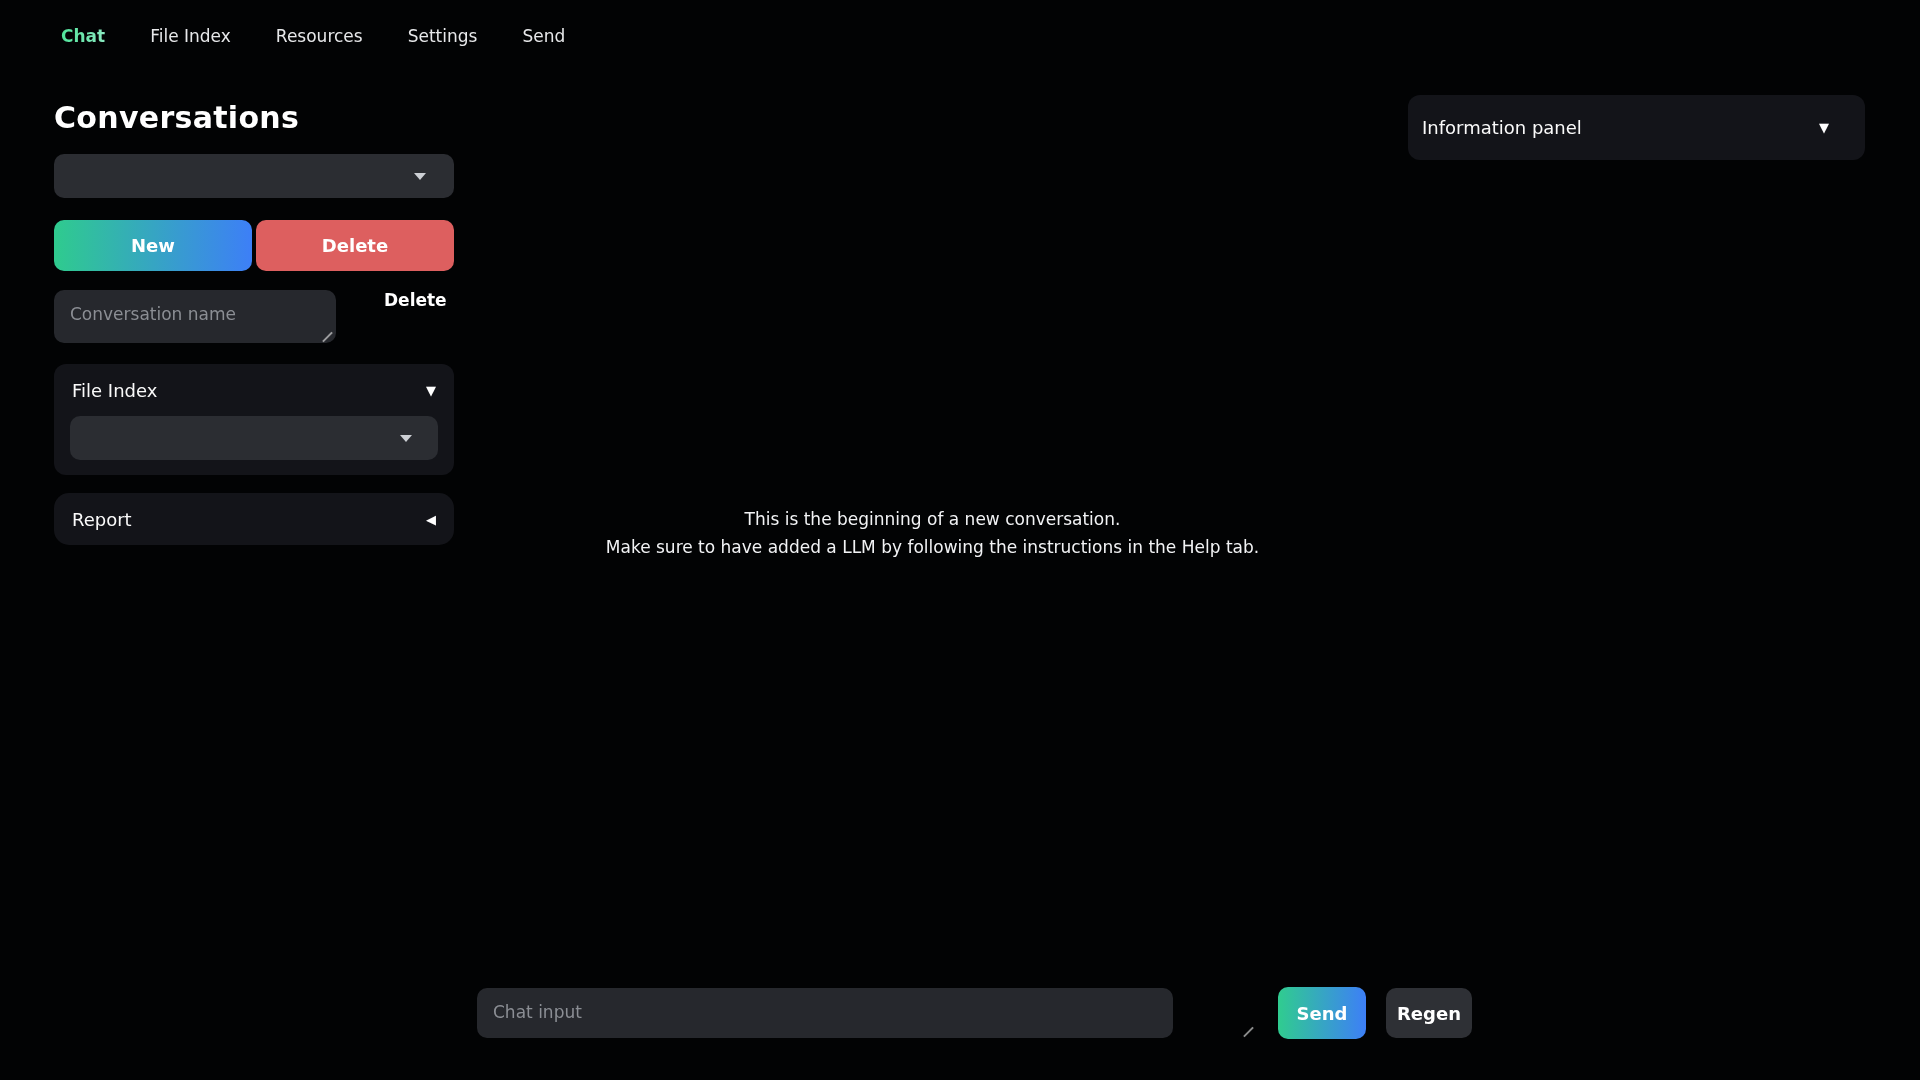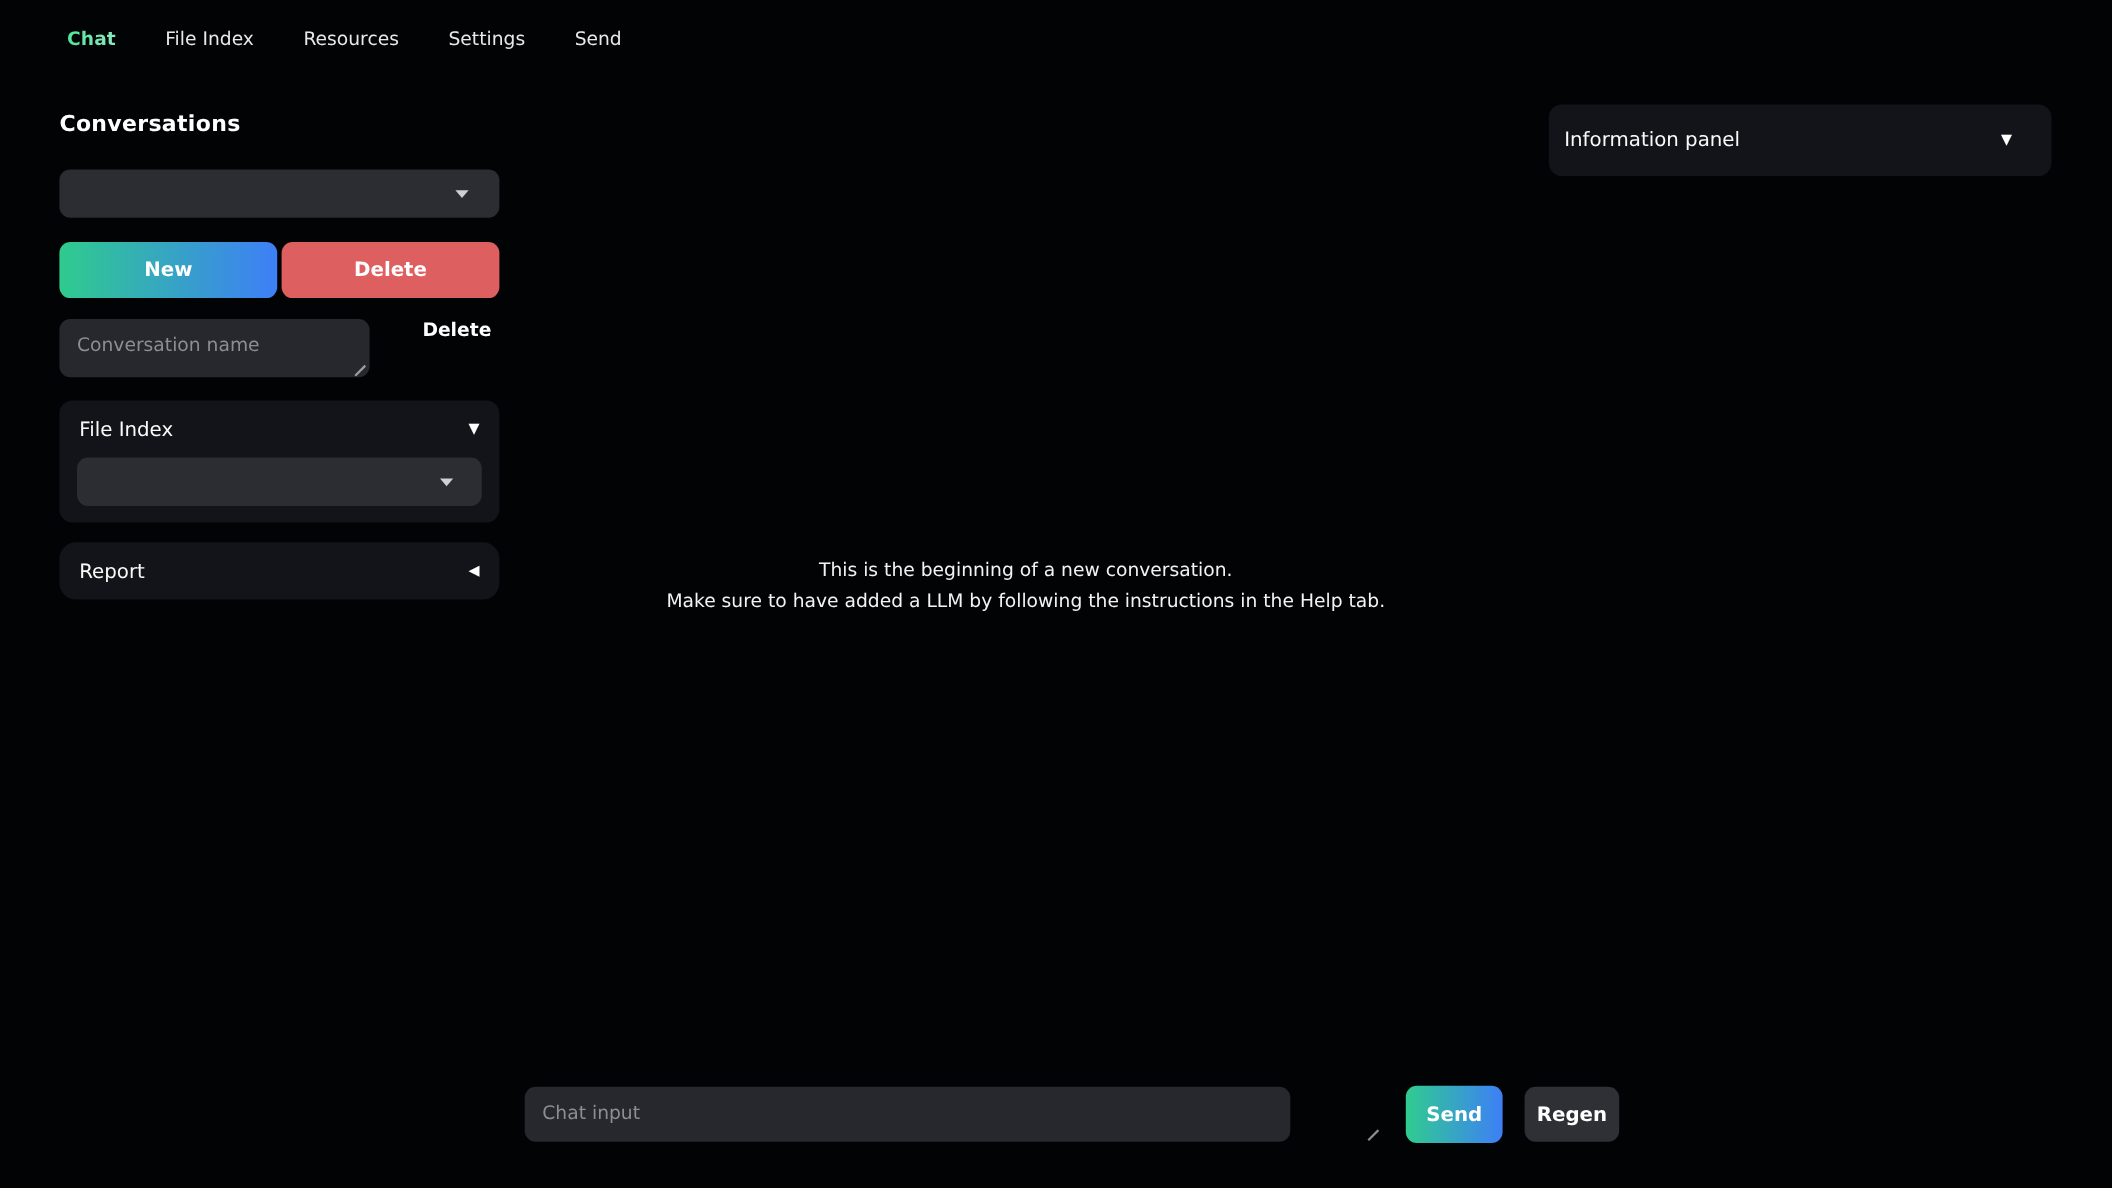--- a/index.html
+++ b/index.html
@@ -14,21 +14,21 @@
   .nav-tab { font-size:17px; font-weight:500; color:#e7e8ea; cursor:pointer; padding:4px 2px; }
   .nav-tab.active {
     font-weight:700;
     background:linear-gradient(90deg,#4fe49a,#8ceac2);
     -webkit-background-clip:text; background-clip:text;
     -webkit-text-fill-color:transparent; color:#6fe7a8;
   }
 
   
   .sidebar { position:absolute; left:54px; top:100px; width:400px; }
-  .sidebar-title { font-size:20px; font-weight:700; color:#fff; letter-spacing:0.3px; }
+  .sidebar-title { font-size:30px; font-weight:700; color:#fff; letter-spacing:0.3px; }
 
   .select {
     position:relative; background:#2b2d32; border-radius:10px; height:44px; width:100%;
     cursor:pointer;
   }
   .caret {
     position:absolute; top:50%; margin-top:-3px; width:0; height:0;
     border-left:6px solid transparent; border-right:6px solid transparent;
     border-top:7px solid #cdd0d5;
   }

